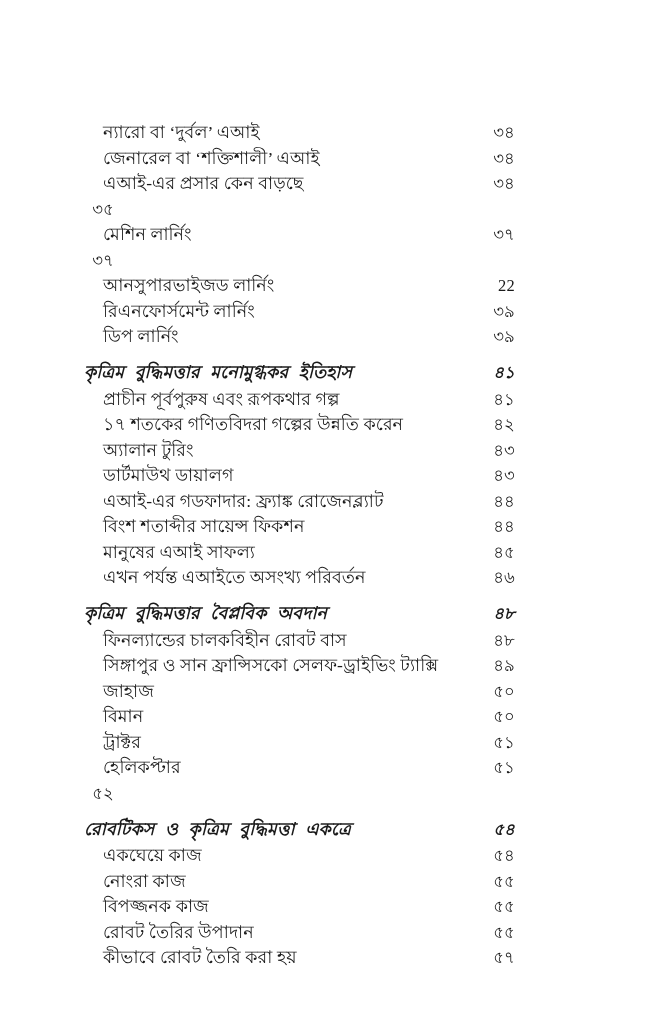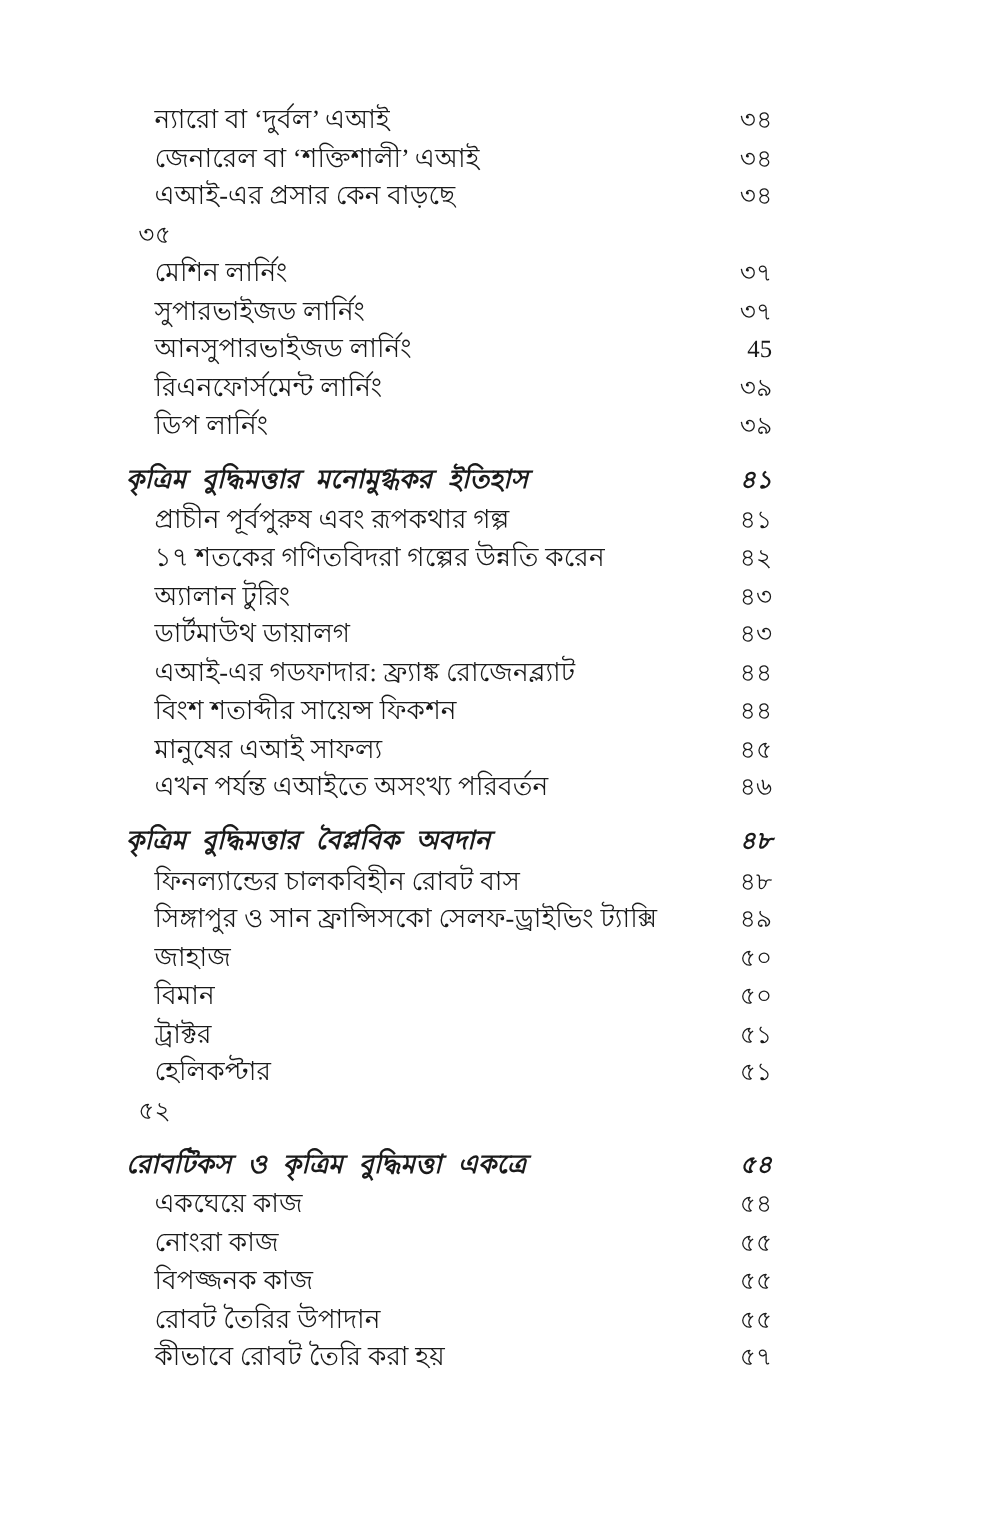--- a/index.html
+++ b/index.html
@@ -18,21 +18,21 @@
     -webkit-font-smoothing: antialiased;
   }
 
   #toc-page {
     position: absolute;
     left: 0;
     top: 0;
     width: 600px;
     height: 1024px;
     box-sizing: border-box;
-    padding: 67px 85px 0 84px;
+    padding: 120px 85px 0 84px;
   }
 
   .toc-list {
     list-style: none;
     margin: 0;
     padding: 0;
     width: 100%;
   }
 
   .toc-row {
@@ -107,26 +107,25 @@
         <span class="toc-page-num">৩৪</span>
       </li>
       <li class="toc-row level-item">
         <span class="toc-page-num">৩৫</span>
       </li>
       <li class="toc-row level-item">
         <span class="toc-title">মেশিন লার্নিং</span>
         <span class="toc-page-num">৩৭</span>
       </li>
       <li class="toc-row level-item">
-        <span class="toc-title">সুপারভাইজড লার্নিং</span>
         <span class="toc-page-num">৩৭</span>
       </li>
       <li class="toc-row level-item">
         <span class="toc-title">আনসুপারভাইজড লার্নিং</span>
-        <span class="toc-page-num">45</span>
+        <span class="toc-page-num">22</span>
       </li>
       <li class="toc-row level-item">
         <span class="toc-title">রিএনফোর্সমেন্ট লার্নিং</span>
         <span class="toc-page-num">৩৯</span>
       </li>
       <li class="toc-row level-item">
         <span class="toc-title">ডিপ লার্নিং</span>
         <span class="toc-page-num">৩৯</span>
       </li>
       <li class="toc-row level-section">

